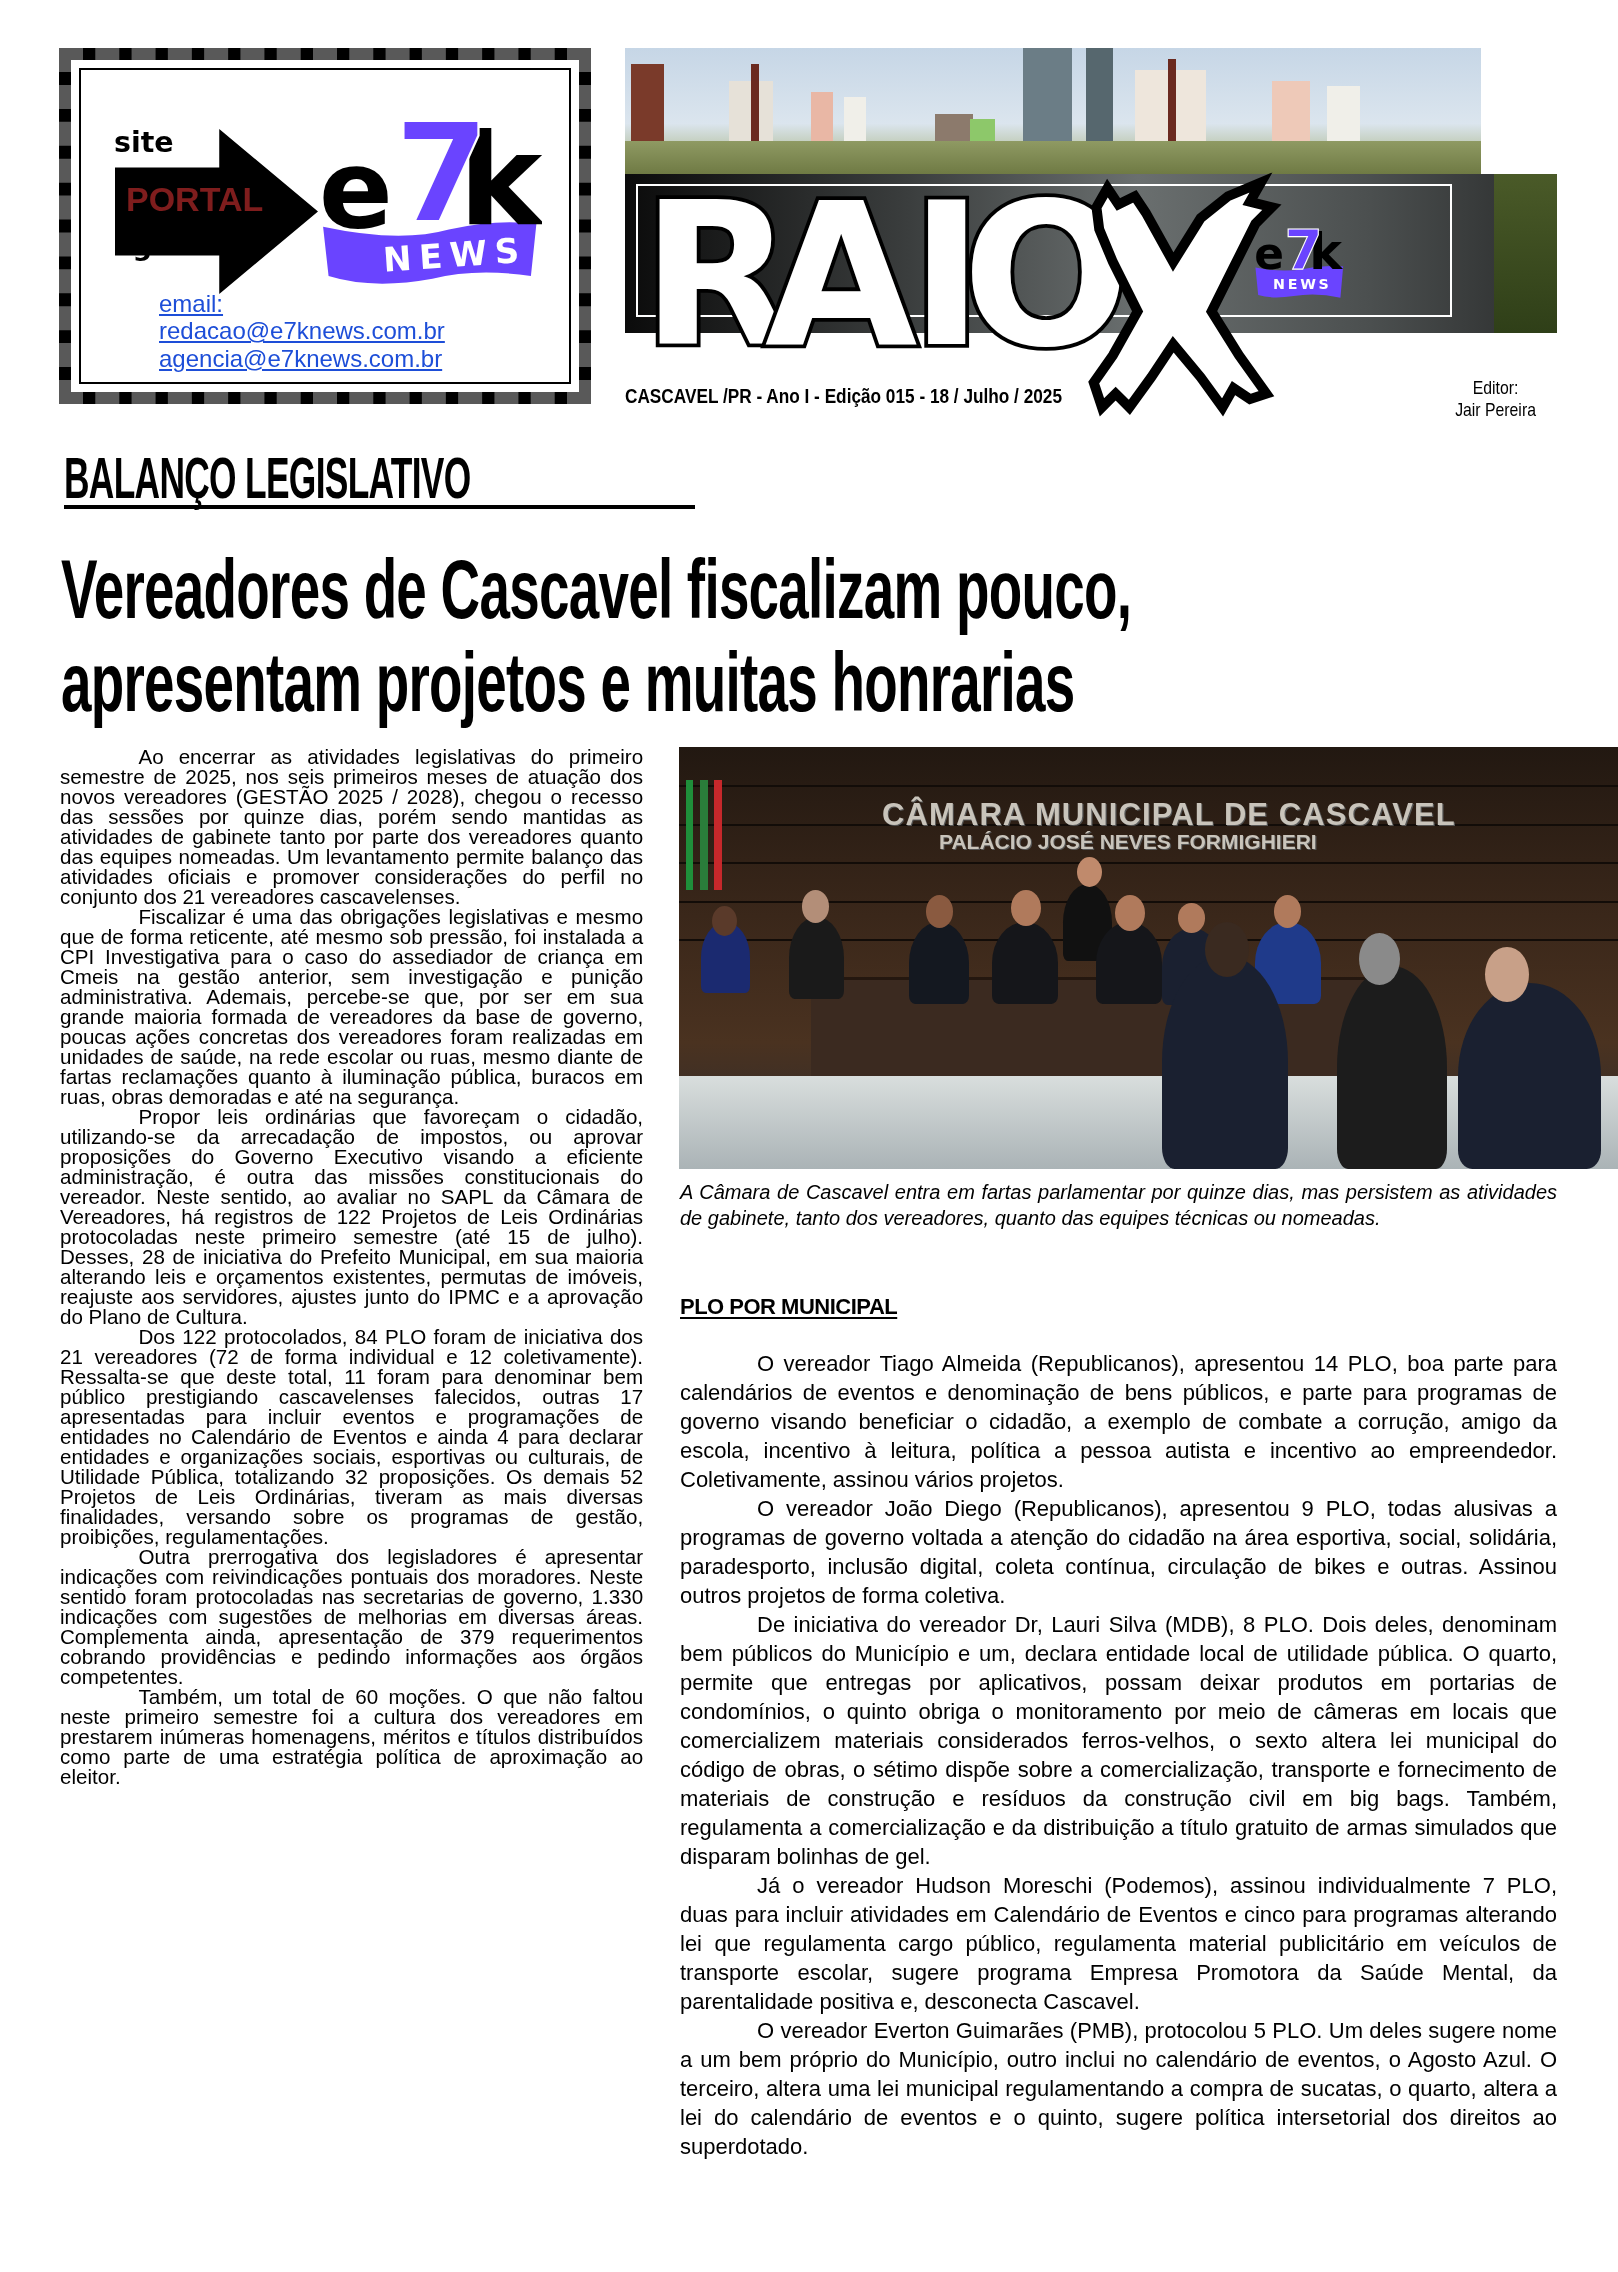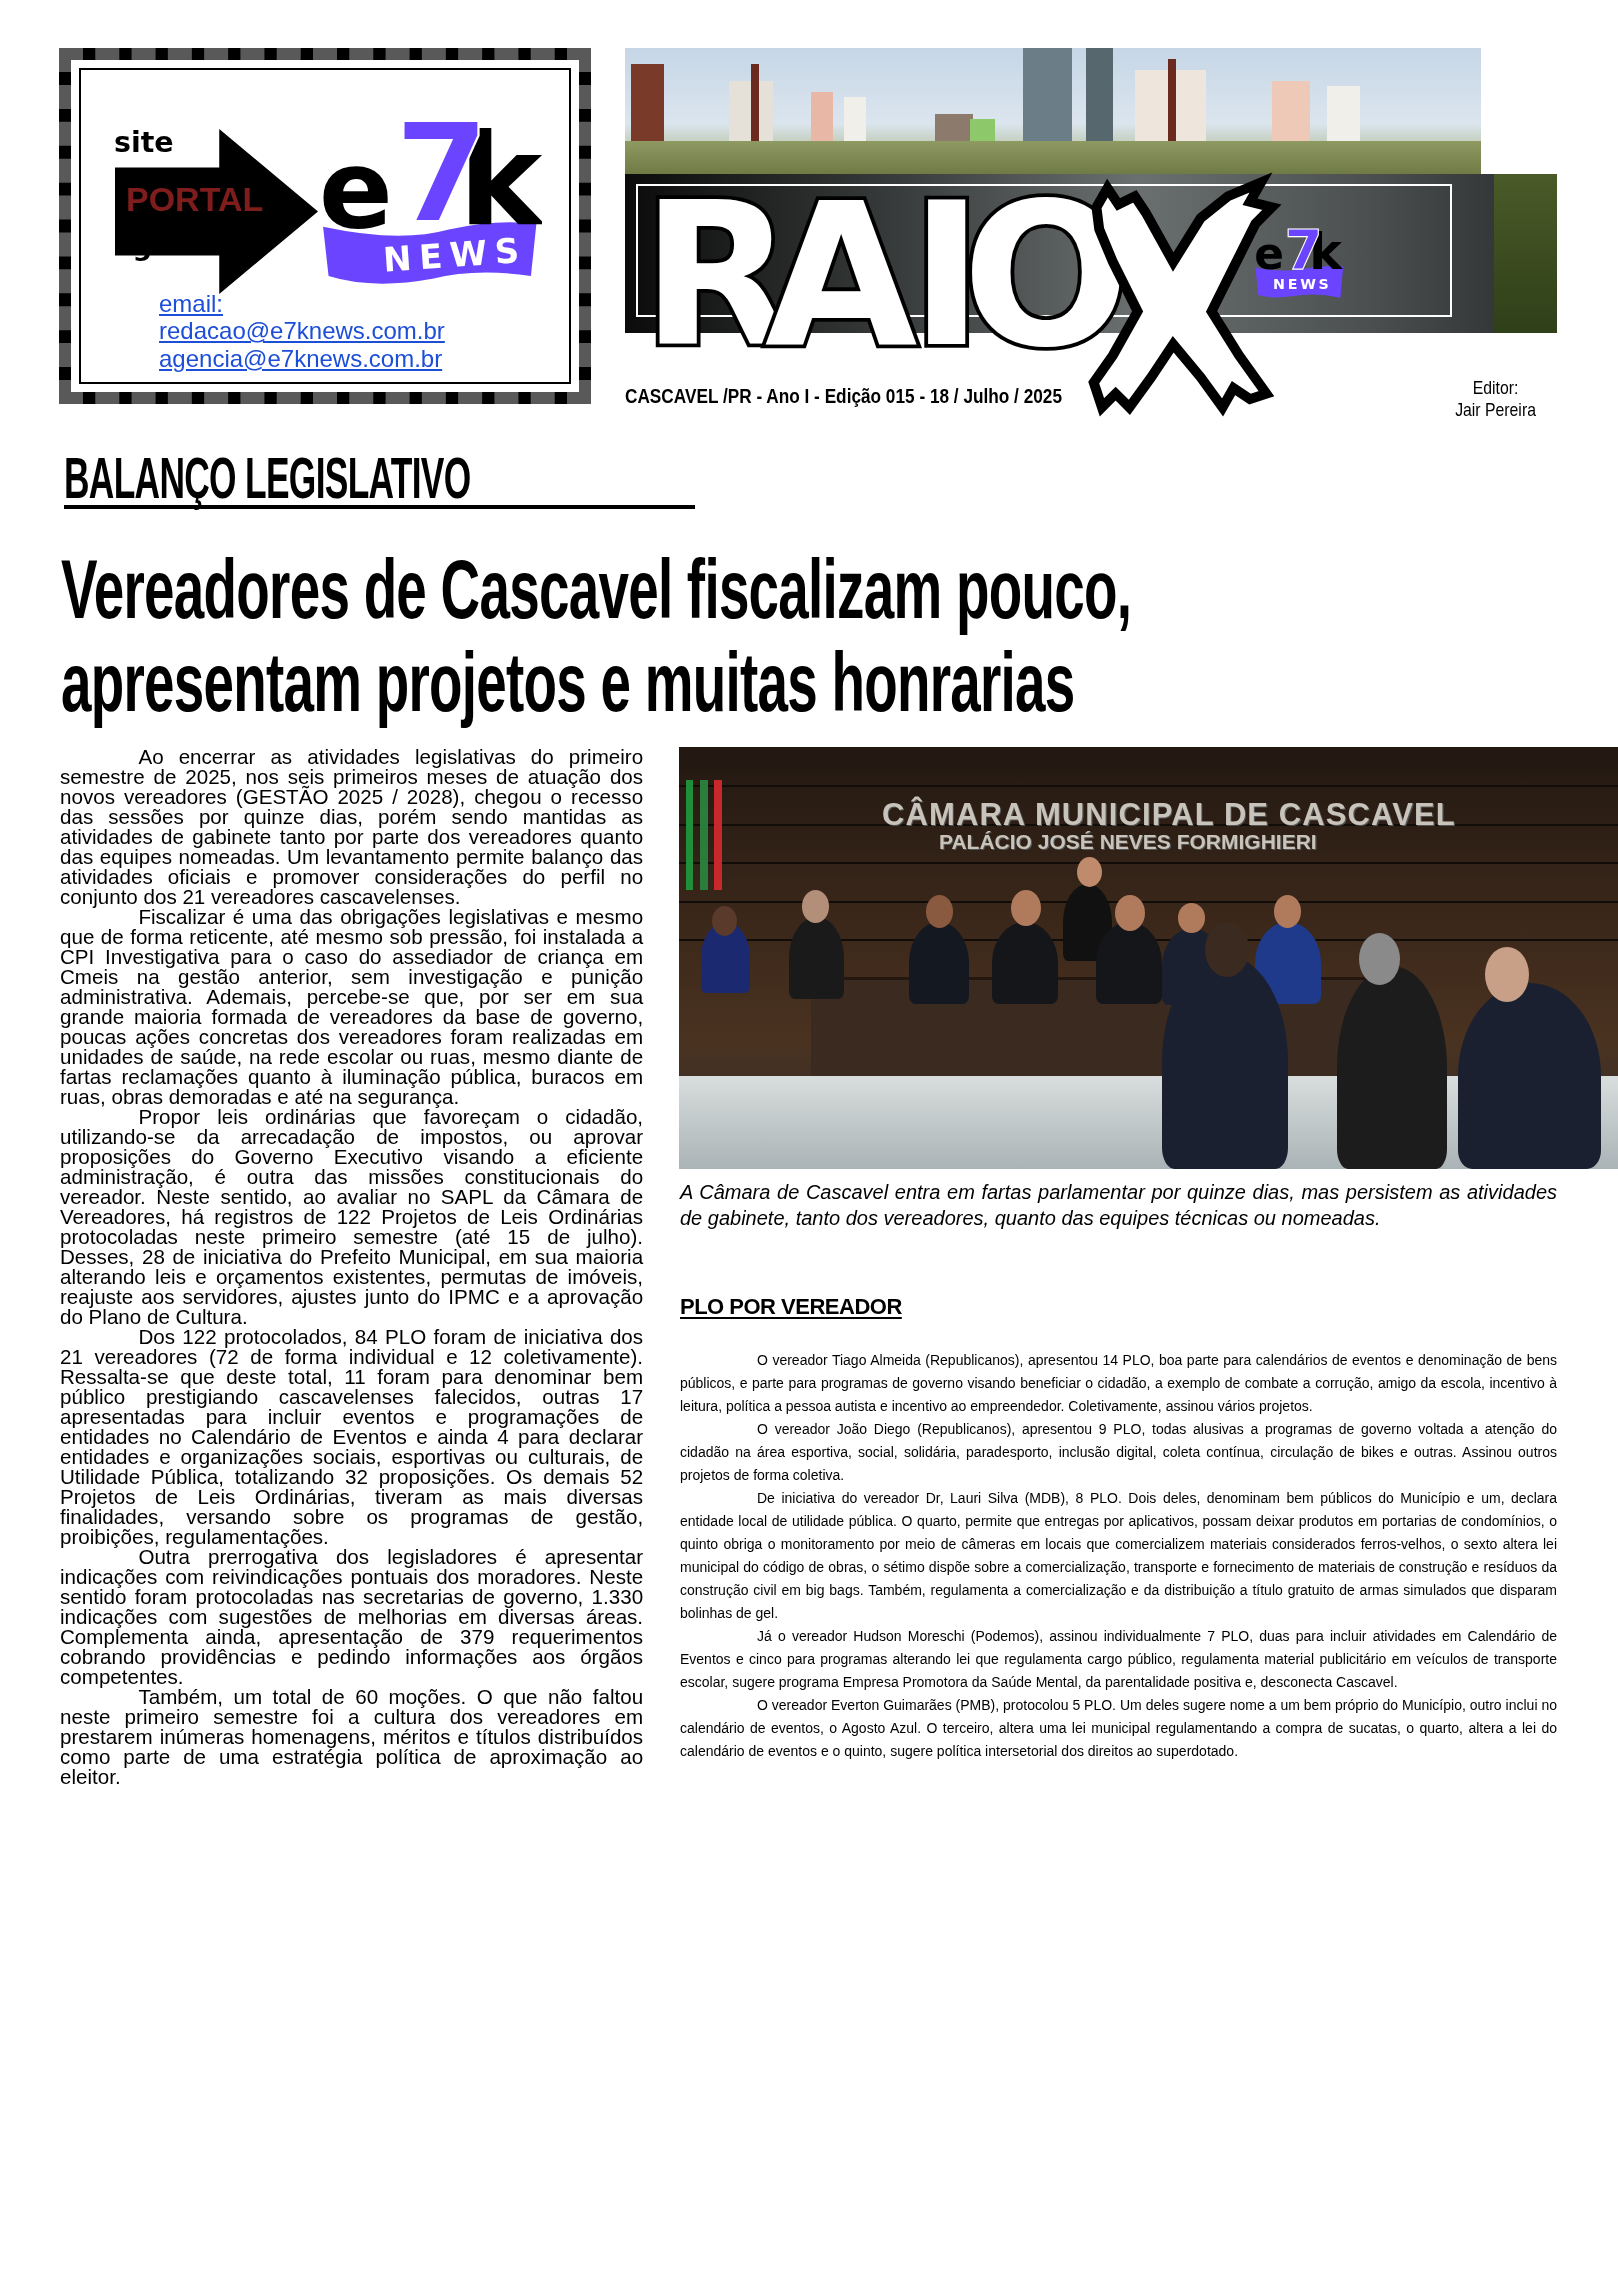--- a/index.html
+++ b/index.html
@@ -39,21 +39,21 @@
   
   .kicker { position:absolute; left:64px; top:445px; font-size:57px; font-weight:bold; transform:scaleX(.62); transform-origin:left; white-space:nowrap; letter-spacing:-1.1px; }
   .kicker-rule { position:absolute; left:64px; top:505px; width:631px; height:4.4px; background:#000; }
   .headline { position:absolute; left:61px; top:543px; width:1536px; font-size:83px; font-weight:bold; line-height:93px;
               transform:scaleX(.66); transform-origin:left; white-space:nowrap; letter-spacing:-1.1px; }
 
   
   .col { position:absolute; font-size:21px; line-height:20px; text-align:justify; }
   .col p { margin:0; text-indent:80px; }
   .col-left { left:60px; top:747px; width:595px; transform:scaleX(.98); transform-origin:left top; }
-  .col-right { left:680px; top:1349px; width:877px; font-size:14px; line-height:23px; }
+  .col-right { left:680px; top:1349px; width:877px; font-size:22px; line-height:29px; }
   .col-right p { text-indent:77px; }
 
   .photo { position:absolute; left:679px; top:747px; width:1010px; height:422px; overflow:hidden;
            background:linear-gradient(180deg,#221811 0%, #3a271a 40%, #4a3220 70%, #2a2b30 100%); }
   .photo .slat { position:absolute; left:0; width:100%; height:1.6px; background:#120c08; }
   .photo .sign1 { position:absolute; left:203px; top:50px; font-size:31px; font-weight:bold; color:#c9c4bb; letter-spacing:1.1px; white-space:nowrap; text-shadow:1.1px 1.1px 0 #555; }
   .photo .sign2 { position:absolute; left:260px; top:83px; font-size:21px; font-weight:bold; color:#c9c4bb; white-space:nowrap; text-shadow:1.1px 1.1px 0 #555; }
   .photo .desk { position:absolute; left:132px; top:230px; width:603px; height:159px; background:#3b2a20; border-top:3.3px solid #24170f; }
   .photo .rail { position:absolute; left:0; top:329px; width:100%; height:93px; background:linear-gradient(#d9dedd,#aab3b6); }
   .photo .person { position:absolute; border-radius:50% 50% 10% 10%; background:#1b2033; }
@@ -188,21 +188,21 @@
   <div class="rail"></div>
   <div class="person" style="left:483px;top:208px;width:126px;height:214px;background:#1a2030"></div>
   <div class="head" style="left:526px;top:175px;width:44px;height:55px;background:#3a2a20"></div>
   <div class="person" style="left:658px;top:219px;width:110px;height:203px;background:#1c1c1c"></div>
   <div class="head" style="left:680px;top:186px;width:41px;height:52px;background:#8a8a8a"></div>
   <div class="person" style="left:779px;top:236px;width:143px;height:186px;background:#1a2030"></div>
   <div class="head" style="left:806px;top:200px;width:44px;height:55px;background:#c8a088"></div>
 </div>
 
 <div class="caption">A Câmara de Cascavel entra em fartas parlamentar por quinze dias, mas persistem as atividades de gabinete, tanto dos vereadores, quanto das equipes técnicas ou nomeadas.</div>
-<div class="section-title">PLO POR VEREADOR</div>
+<div class="section-title">PLO POR MUNICIPAL</div>
 
 <div class="col col-right">
   <p>O vereador Tiago Almeida (Republicanos), apresentou 14 PLO, boa parte para calendários de eventos e denominação de bens públicos, e parte para programas de governo visando beneficiar o cidadão, a exemplo de combate a corrução, amigo da escola, incentivo à leitura, política a pessoa autista e incentivo ao empreendedor. Coletivamente, assinou vários projetos.</p>
   <p>O vereador João Diego (Republicanos), apresentou 9 PLO, todas alusivas a programas de governo voltada a atenção do cidadão na área esportiva, social, solidária, paradesporto, inclusão digital, coleta contínua, circulação de bikes e outras. Assinou outros projetos de forma coletiva.</p>
   <p>De iniciativa do vereador Dr, Lauri Silva (MDB), 8 PLO. Dois deles, denominam bem públicos do Município e um, declara entidade local de utilidade pública. O quarto, permite que entregas por aplicativos, possam deixar produtos em portarias de condomínios, o quinto obriga o monitoramento por meio de câmeras em locais que comercializem materiais considerados ferros-velhos, o sexto altera lei municipal do código de obras, o sétimo dispõe sobre a comercialização, transporte e fornecimento de materiais de construção e resíduos da construção civil em big bags. Também, regulamenta a comercialização e da distribuição a título gratuito de armas simulados que disparam bolinhas de gel.</p>
   <p>Já o vereador Hudson Moreschi (Podemos), assinou individualmente 7 PLO, duas para incluir atividades em Calendário de Eventos e cinco para programas alterando lei que regulamenta cargo público, regulamenta material publicitário em veículos de transporte escolar, sugere programa Empresa Promotora da Saúde Mental, da parentalidade positiva e, desconecta Cascavel.</p>
   <p>O vereador Everton Guimarães (PMB), protocolou 5 PLO. Um deles sugere nome a um bem próprio do Município, outro inclui no calendário de eventos, o Agosto Azul. O terceiro, altera uma lei municipal regulamentando a compra de sucatas, o quarto, altera a lei do calendário de eventos e o quinto, sugere política intersetorial dos direitos ao superdotado.</p>
 </div>
 
 

